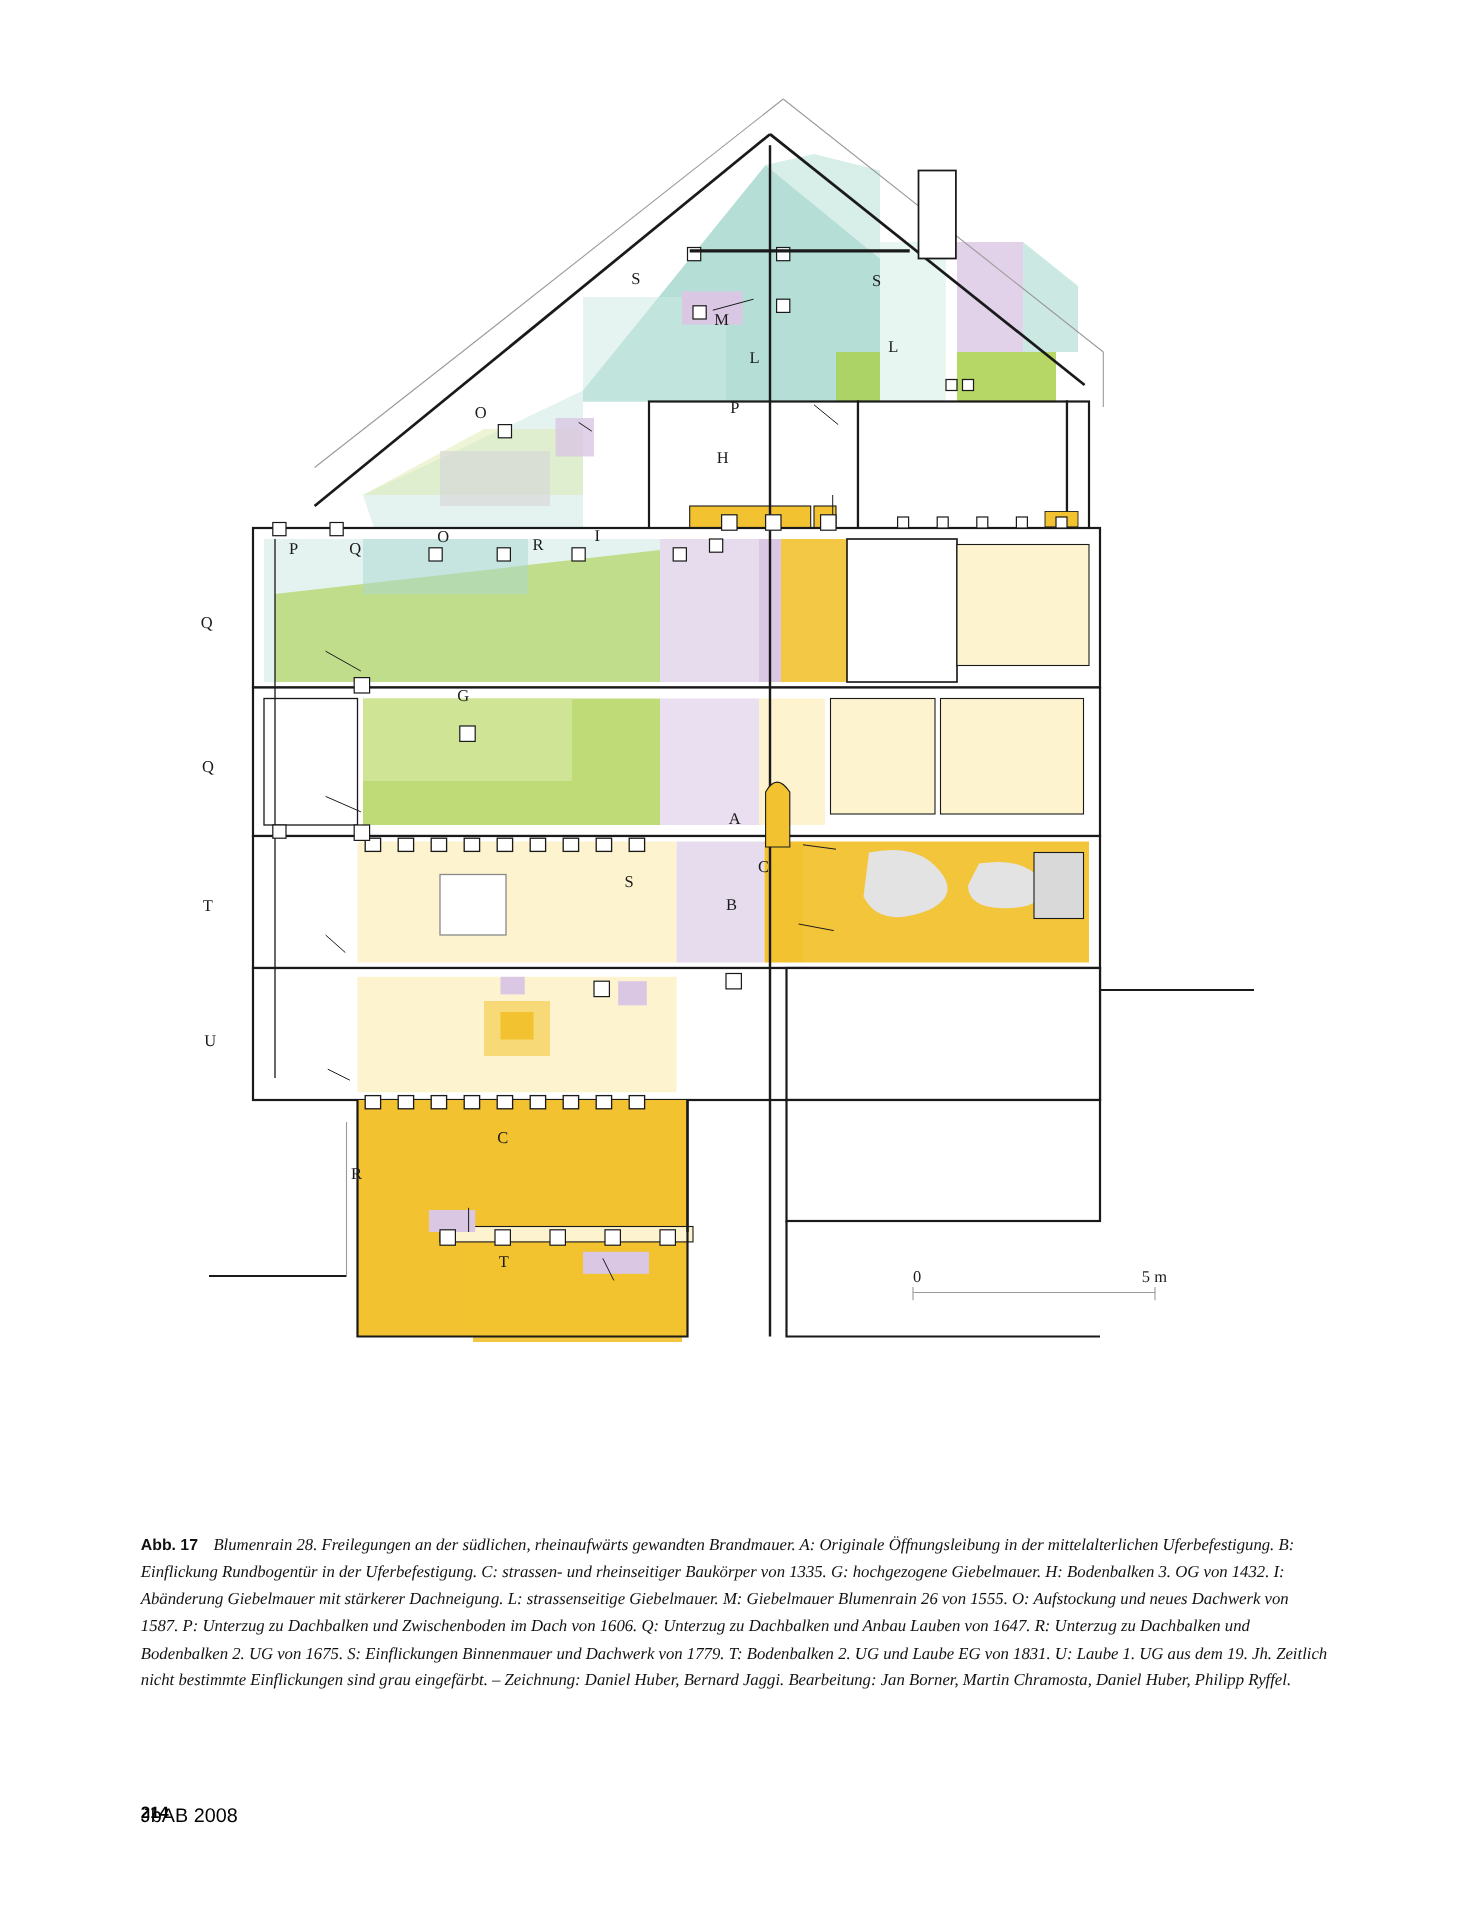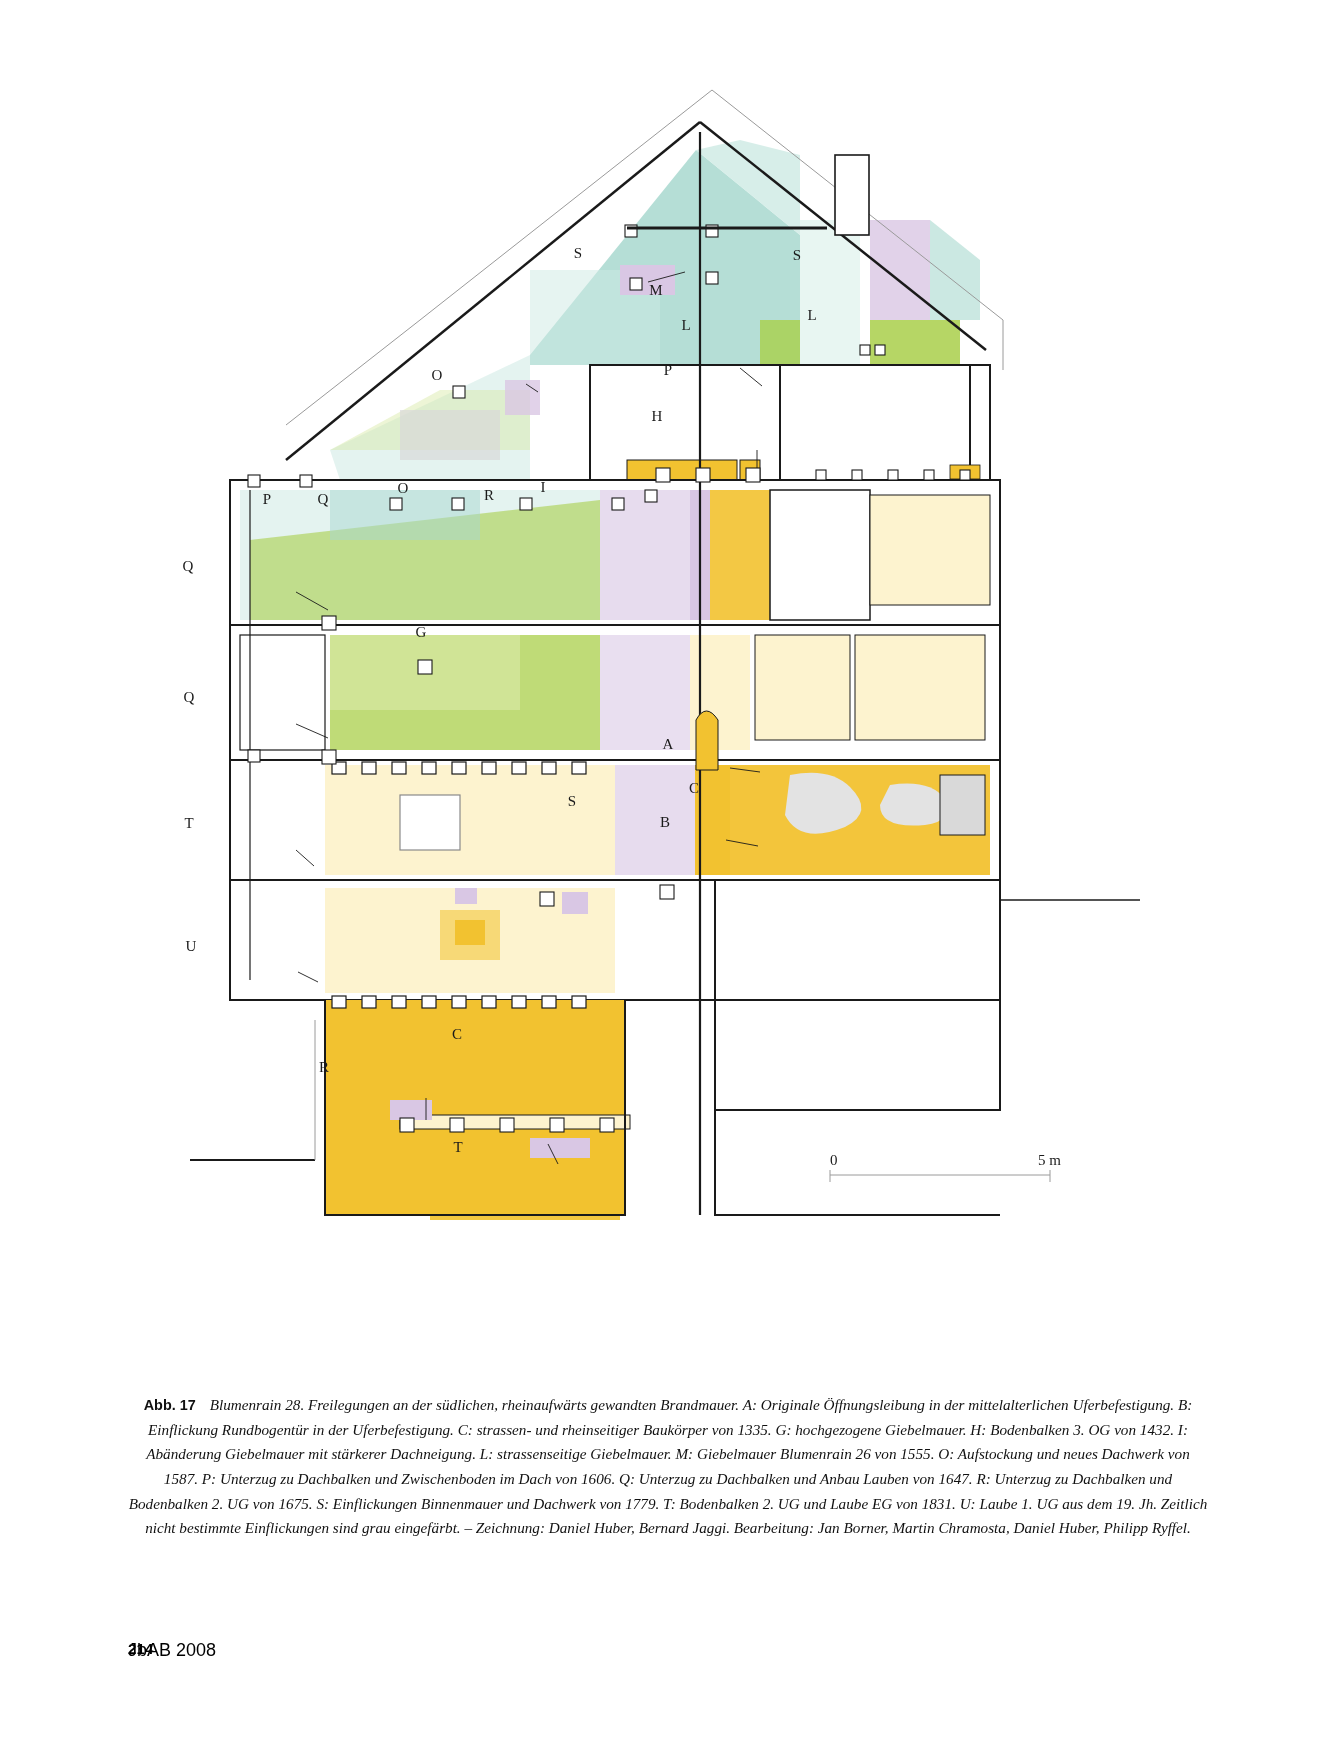--- a/index.html
+++ b/index.html
@@ -37,21 +37,21 @@
   
   .caption {
     position: absolute;
     left: 128px;
     top: 1378px;
     width: 1080px;
     font-family: "Liberation Serif", serif;
     font-style: italic;
     font-size: 15.2px;
     line-height: 1.62;
-    text-align: center;
+    text-align: left;
     color: #111;
   }
   .caption .abbr {
     font-style: normal;
     font-weight: bold;
     font-family: "Liberation Sans", sans-serif;
     font-size: 14.4px;
   }
   .caption .abbr-space { display: inline-block; width: 14px; }
 

